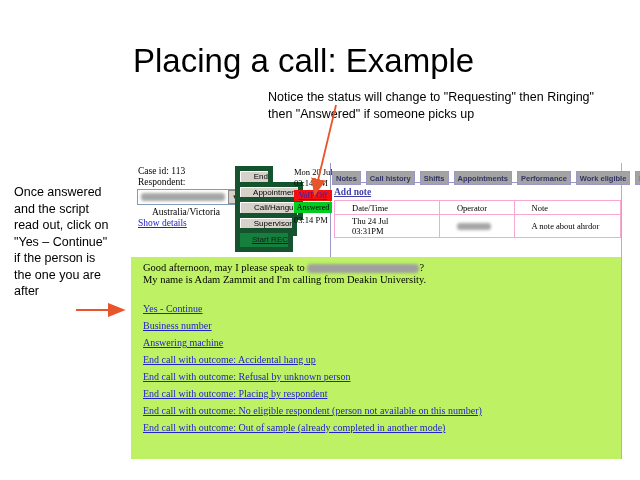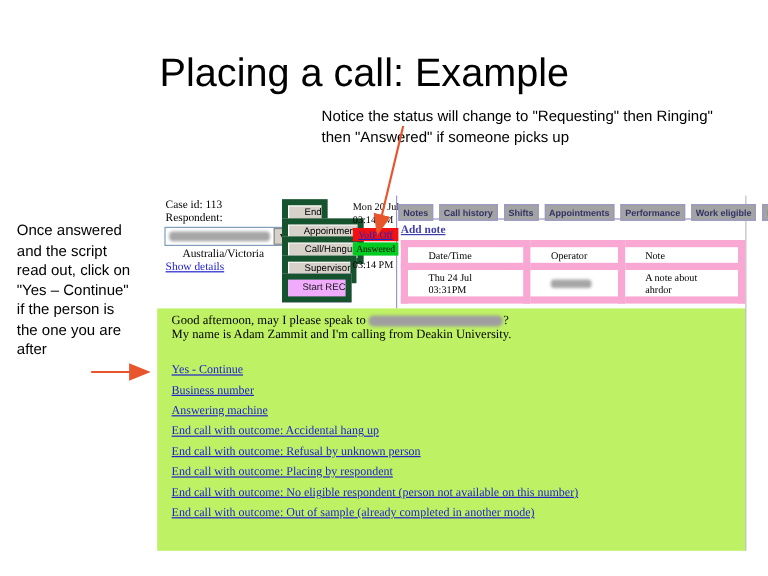--- a/index.html
+++ b/index.html
@@ -28,40 +28,40 @@
   .location{position:absolute;left:21px;top:44px;font-size:9.5px;}
   .show-details{position:absolute;left:7px;top:55px;font-size:9.5px;color:#2222cc;text-decoration:underline;cursor:pointer;}
 
   
   .btn{position:absolute;background:#d6d2ca;border:5px solid #14532d;box-shadow:inset 1px 1px 0 #fff;
        font-family:"Liberation Sans",sans-serif;font-size:8px;text-align:right;color:#000;cursor:pointer;}
   .btn-end{left:104px;top:3px;width:28px;height:13px;line-height:12px;}
   .btn-appointment{left:104px;top:19px;width:58px;height:13px;line-height:12px;}
   .btn-callhangup{left:104px;top:34px;width:58px;height:13px;line-height:12px;}
   .btn-supervisor{left:104px;top:50px;width:52px;height:13px;line-height:12px;}
-  .btn-startrec{left:104px;top:65px;width:48px;height:14px;line-height:13px;background:#f0abfc;color:#1a1a1a;box-shadow:none;}
+  .btn-startrec{left:104px;top:65px;width:48px;height:14px;line-height:13px;background:#15803d;color:#1a1a1a;box-shadow:none;text-decoration:underline;}
 
   
   .st{position:absolute;font-size:8.5px;font-family:"Liberation Serif",serif;}
   .st-date{left:163px;top:4px;}
   .st-time1{left:163px;top:15px;}
   .st-voip{left:163px;top:27px;width:38px;height:11px;background:#f21010;color:#2222cc;
            font-size:8px;line-height:11px;text-align:center;text-decoration:underline;cursor:pointer;font-family:Liberation Serif, serif;}
   .st-answered{left:163px;top:39px;width:38px;height:11px;background:#00cc22;color:#000;
            font-size:8px;line-height:11px;text-align:center;}
   .st-time2{left:163px;top:52px;}
 
   
   .tabs{position:absolute;left:201px;top:4px;width:289px;height:15px;border-bottom:1px solid #9a98c6;white-space:nowrap;}
   .tab{display:inline-block;background:#a3a3a3;border:1px solid #9a98c6;font-family:"Liberation Sans",sans-serif;
        font-size:7.5px;font-weight:bold;color:#333366;padding:2px 3px 1px 3px;margin-right:1px;cursor:pointer;}
   .add-note{position:absolute;left:203px;top:24px;font-size:9.5px;font-weight:bold;color:#3f3fa8;
             text-decoration:underline;cursor:pointer;}
   .notes-table{position:absolute;left:203px;top:37px;border-collapse:collapse;font-size:8.5px;}
-  .notes-table th,.notes-table td{border:6px solid #f9a8d4;padding:1px 17px;font-weight:normal;text-align:left;height:11px;}
+  .notes-table th,.notes-table td{border:1px solid #f9a8d4;padding:1px 17px;font-weight:normal;text-align:left;height:11px;}
   .col-dt{width:84px;} .col-op{width:42px;} .col-note{width:92px;}
   .op-blur{width:34px;height:7px;background:#a6a6a6;filter:blur(1.5px);border-radius:3px;}
 
   
   .script-area{position:absolute;left:0;top:94px;width:490px;height:202px;background:#bef264;}
   .greet{position:absolute;left:12px;top:5px;font-size:10.5px;white-space:nowrap;}
   .name-blur{display:inline-block;width:112px;height:9px;background:#9f9f9f;filter:blur(1.5px);
              border-radius:4px;vertical-align:middle;}
   .intro{position:absolute;left:12px;top:17px;font-size:10.5px;white-space:nowrap;}
   .outcome{position:absolute;left:12px;font-size:10px;color:#2222cc;text-decoration:underline;

